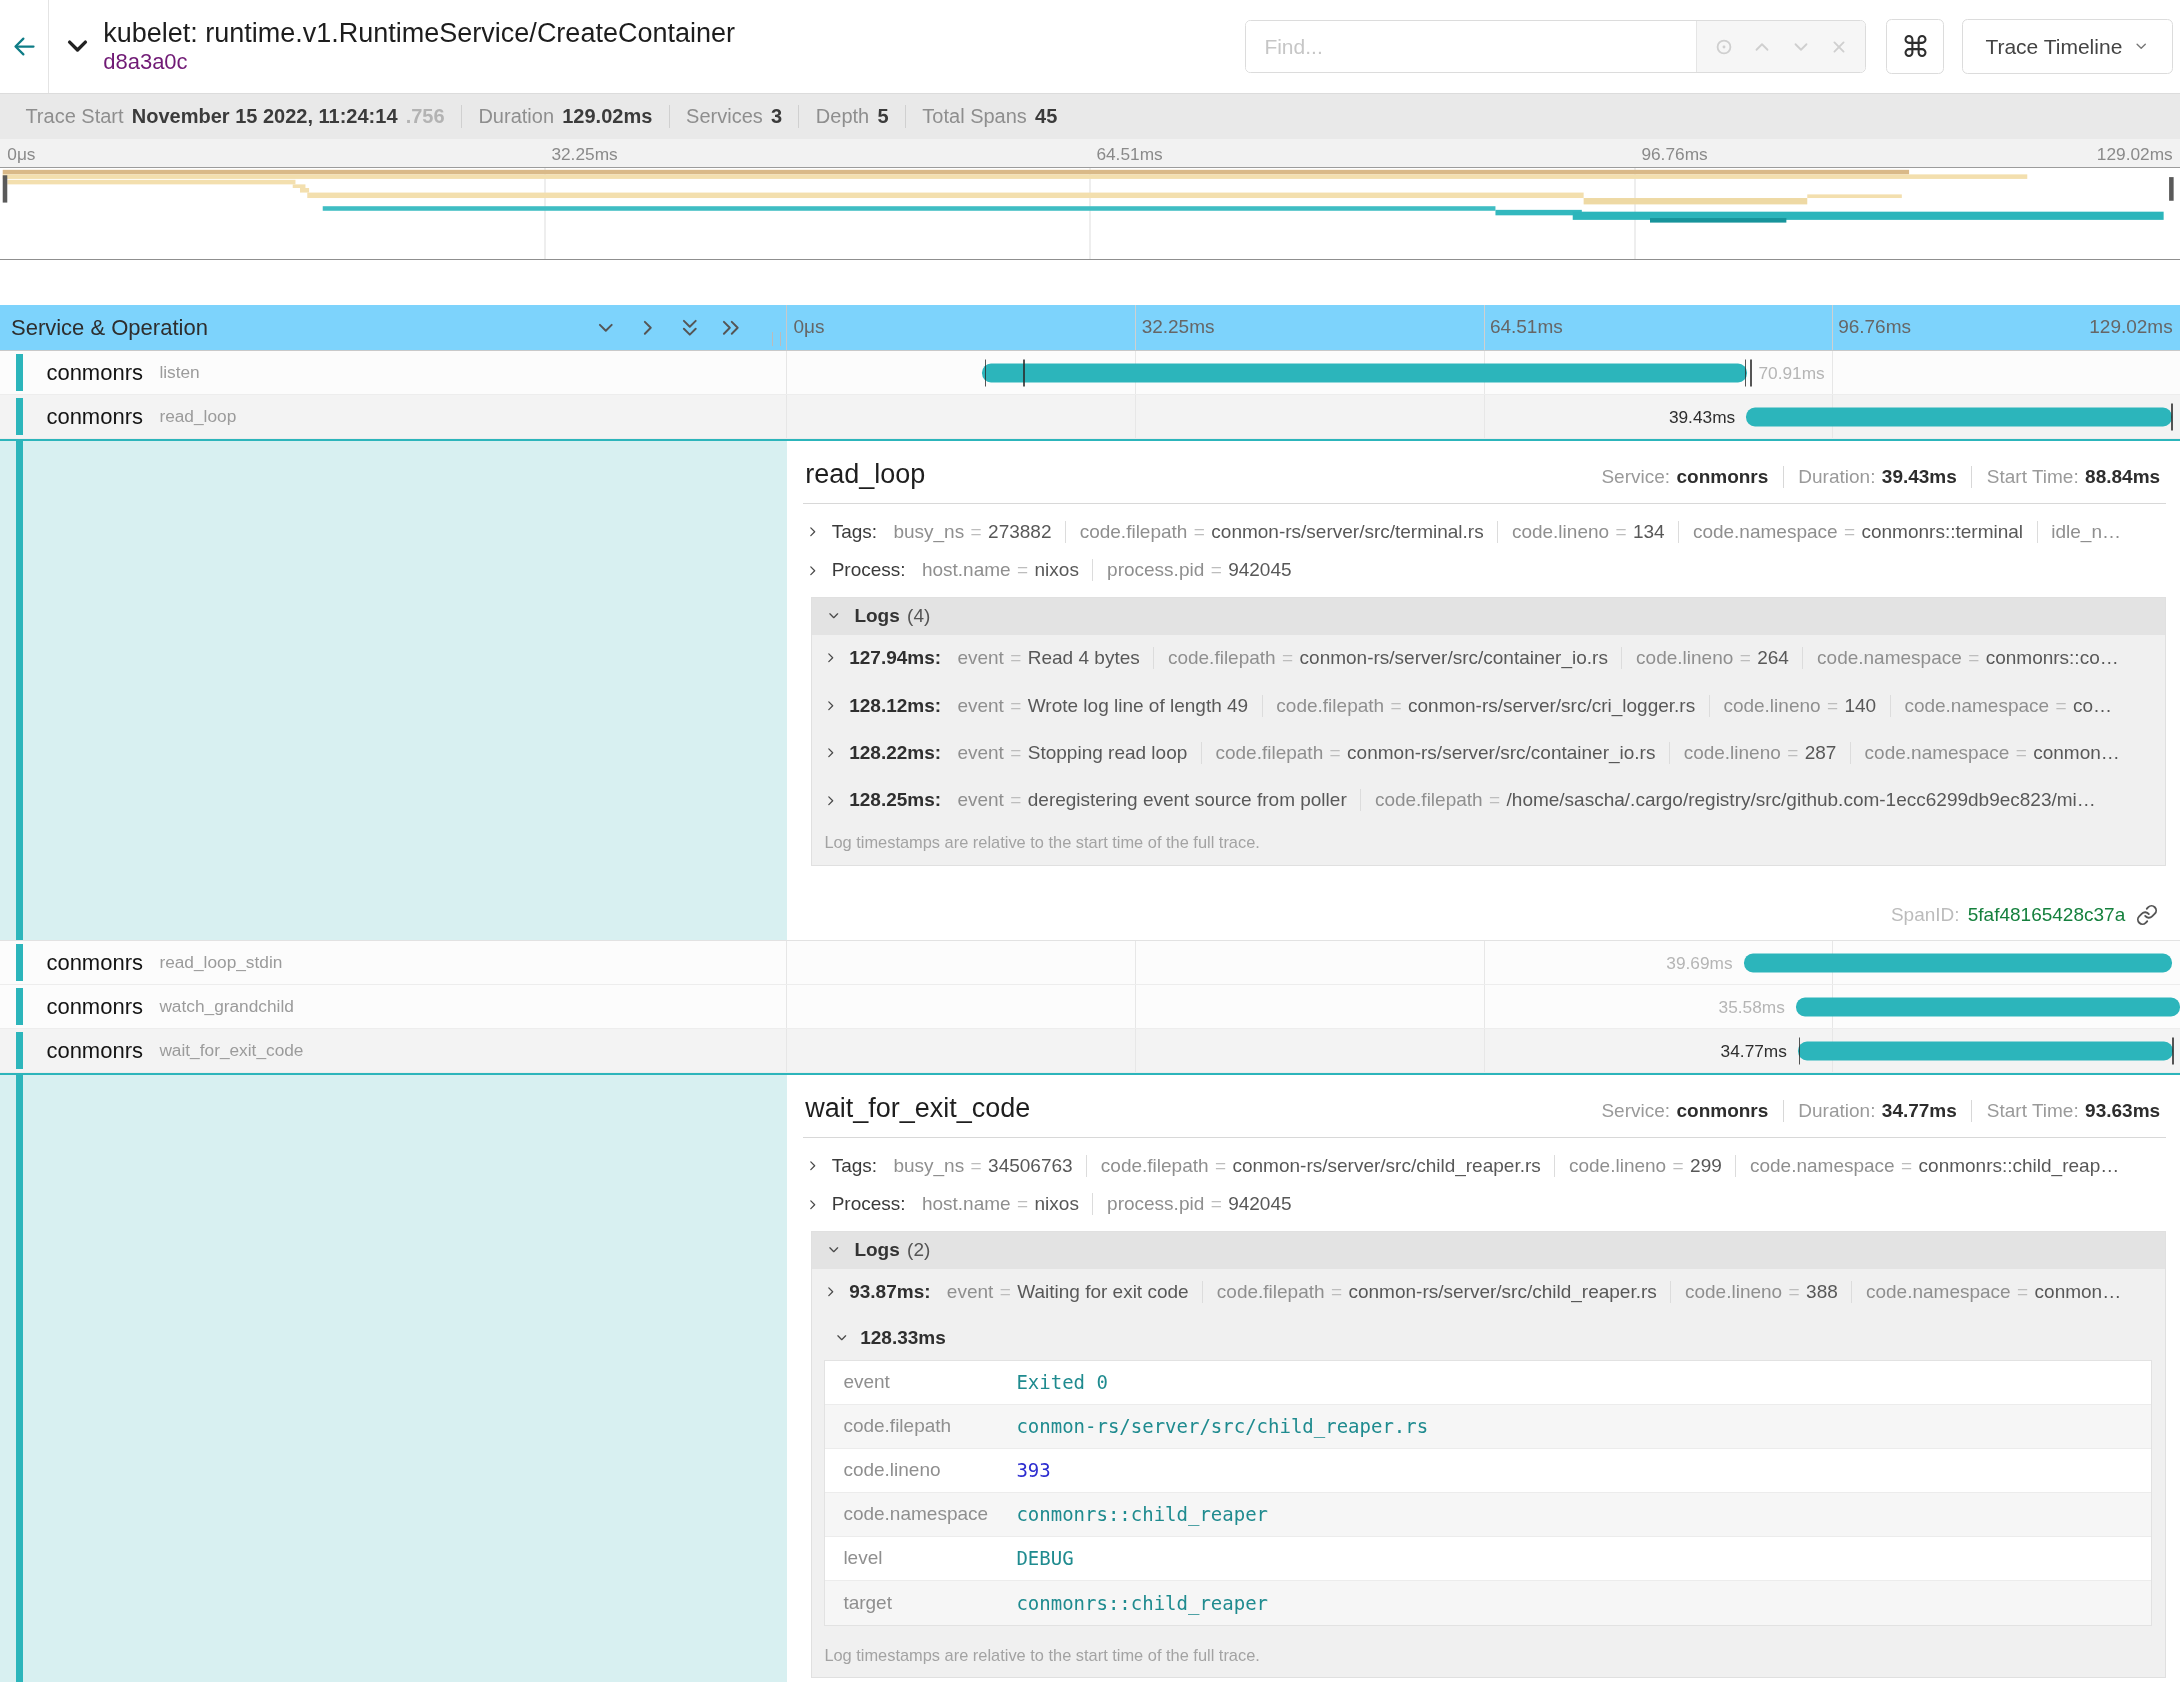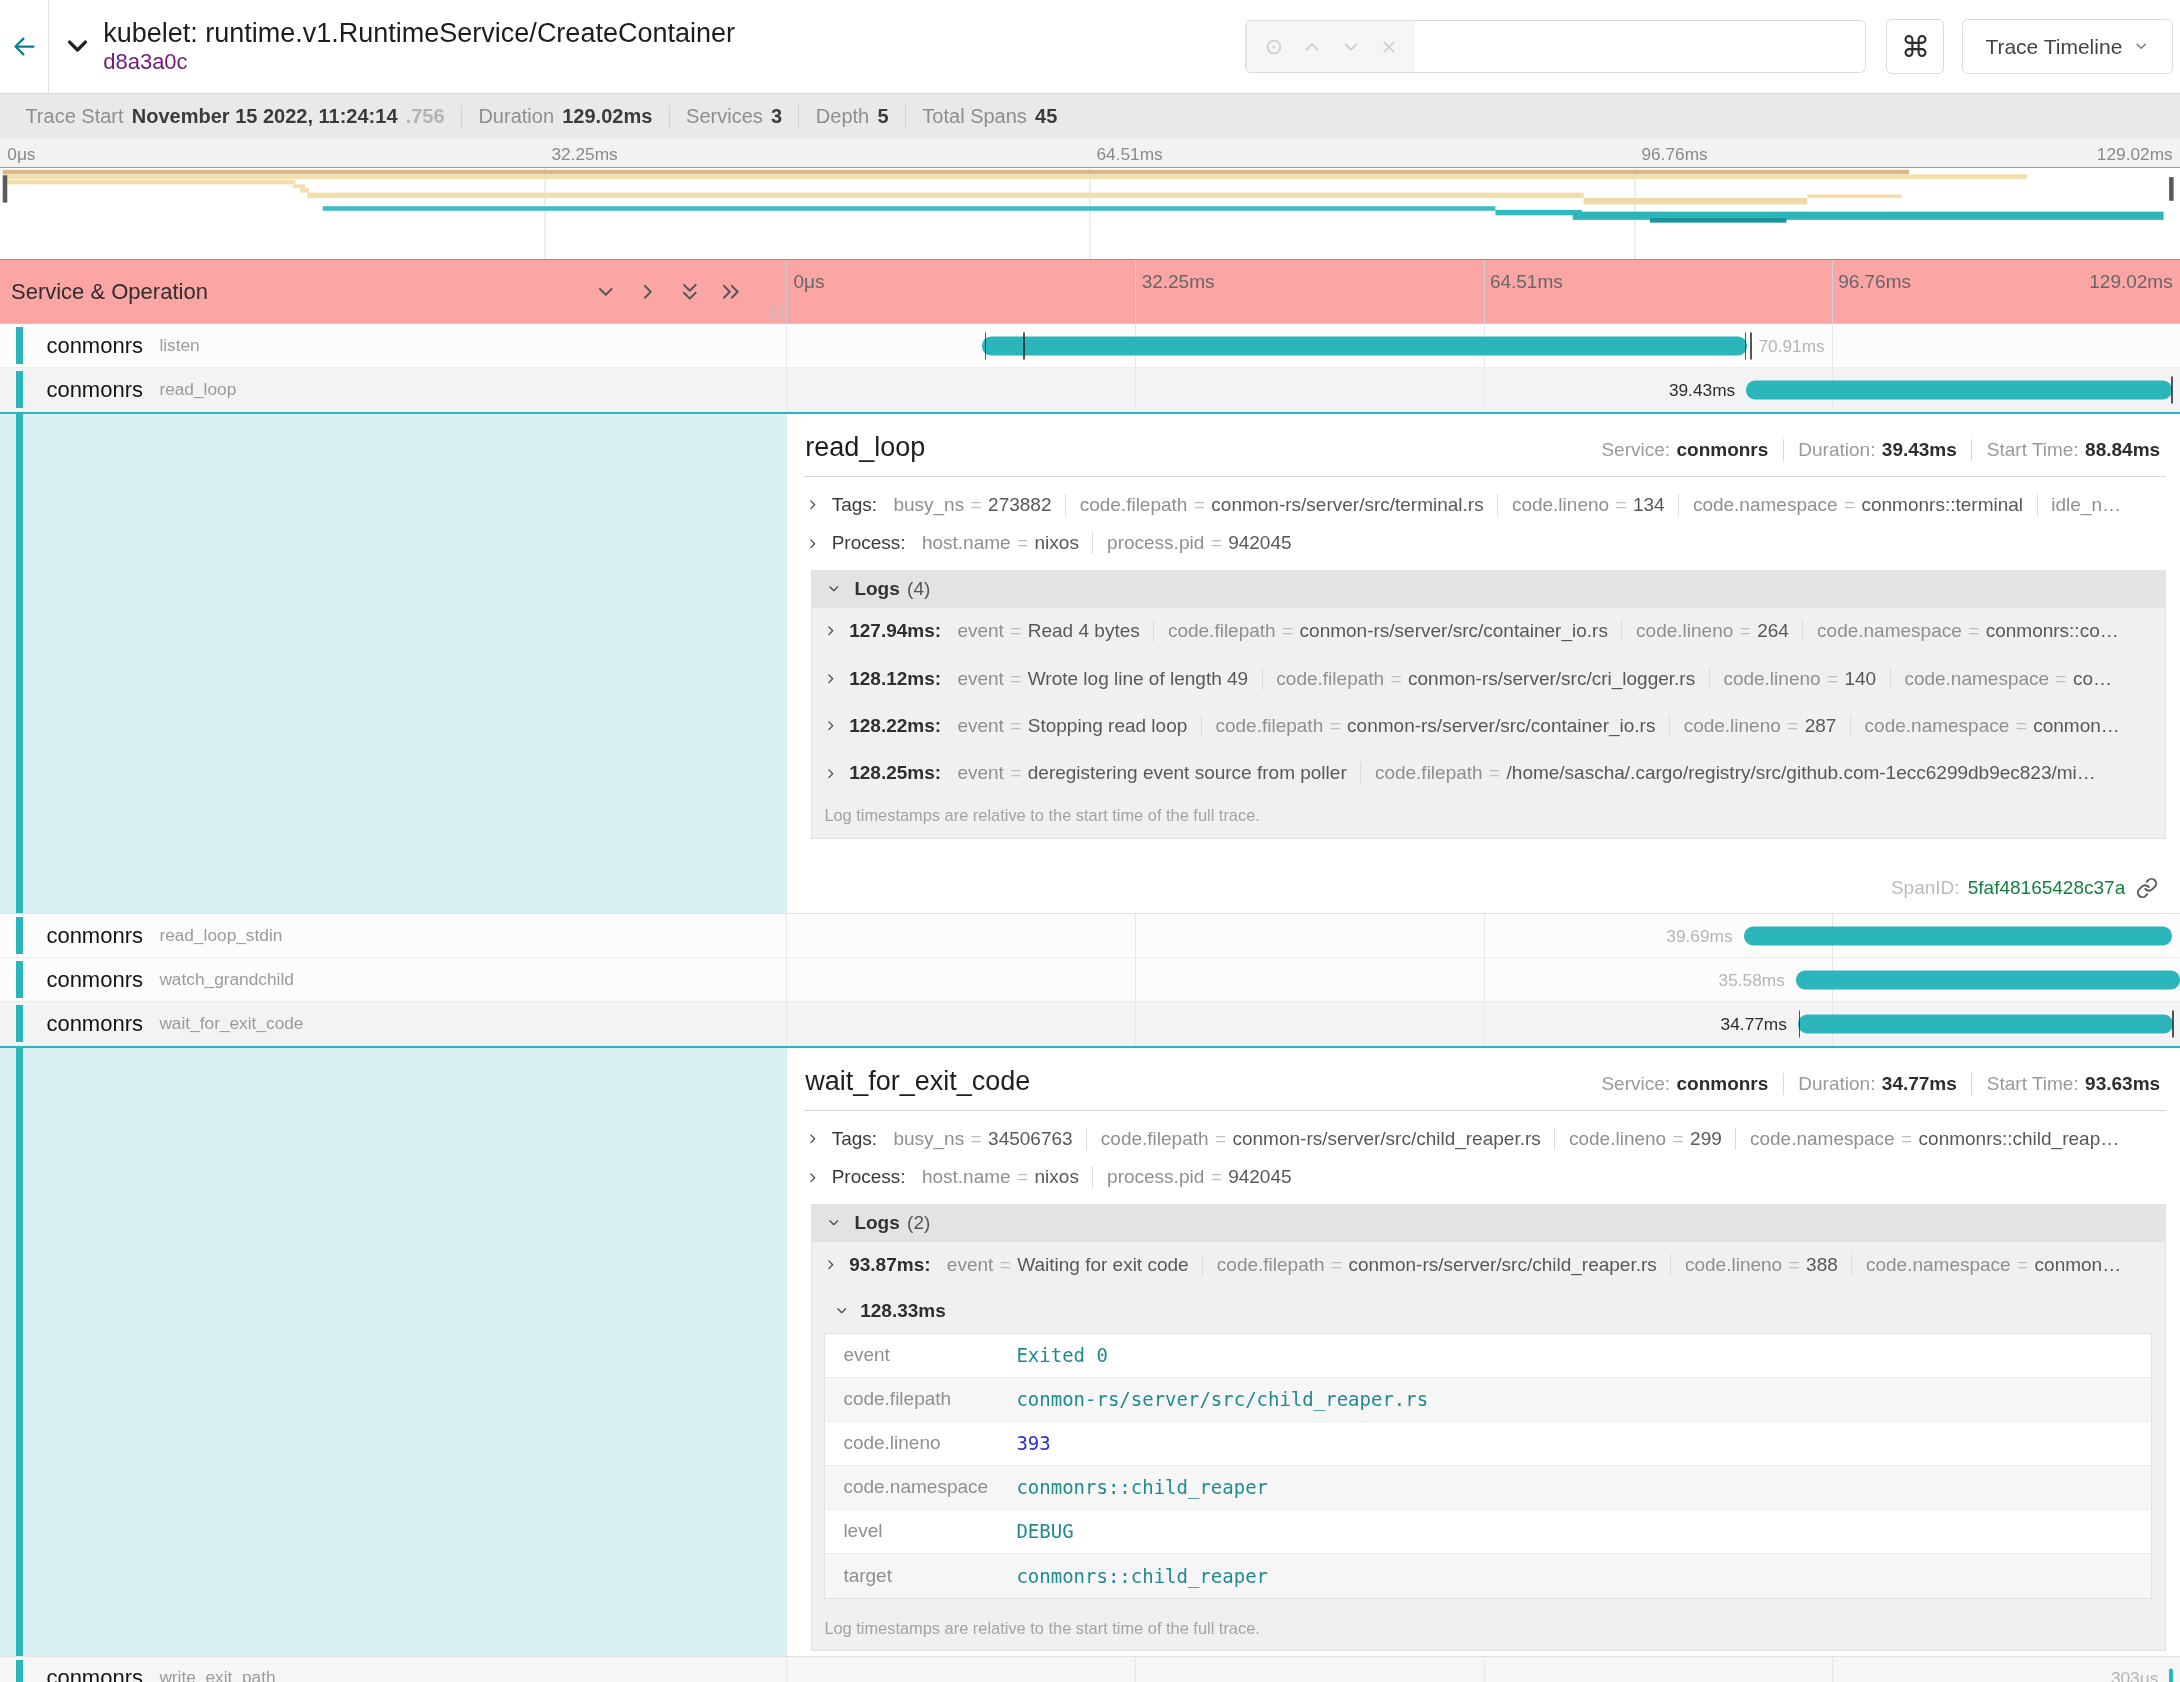--- a/index.html
+++ b/index.html
@@ -38,21 +38,21 @@
   .sum-item b { color:#3b3b3b; margin-left: 8.2px; font-weight:700; }
   .sum-item .suffix { color:#b3b3b3; font-weight:700; }
 
   
   .mm-ticks { height: 28px; background:#f2f2f2; position:relative; font-size:17.3px; color:#8a8a8a; flex:none; }
   .mm-ticks span { position:absolute; top:4.5px; }
   .mm-canvas { height: 93px; position:relative; background:#fff; border-top:0.9px solid #9c9c9c; border-bottom:0.9px solid #8f8f8f; flex:none; cursor:crosshair; }
   .mm-canvas svg { position:absolute; inset:0; width:100%; height:100%; }
 
   
-  .grid-head { height: 64px; display:flex; background:#fca5a5; border-bottom:0.9px solid #c9c9c9; flex:none; }
+  .grid-head { height: 46px; display:flex; background:#7dd3fc; border-bottom:0.9px solid #c9c9c9; flex:none;margin-top:45px; }
   .gh-left { width: 787px; flex:none; display:flex; align-items:center; padding: 0 9px 0 11px; border-right:0.9px solid #c9c9c9; position:relative; }
   .gh-title { font-size: 22px; color:#2e2e2e; }
   .gh-icons { margin-left:auto; display:flex; align-items:center; gap: 16.4px; color:#555; padding-right: 33px; }
   .gh-icons .ghi { width:25.5px; height:25.5px; display:flex; align-items:center; justify-content:center; cursor:pointer; }
   .gh-icons svg { width: 23.6px; height: 23.6px; }
   .gh-grip { position:absolute; right: 5.5px; bottom: 3.6px; width: 9px; height: 14.5px; border-left:1.8px solid #bbb; border-right:1.8px solid #bbb; cursor:col-resize; }
   .gh-right { flex:1; position:relative; font-size:19px; color:#666; }
   .gh-right .tick { position:absolute; top: 11px; padding-left: 6.4px; }
   .gh-right .tick.last { right: 7.3px; padding-left: 0; }
   .gh-right .tline { position:absolute; top:0; bottom:0; width:0.9px; background:#d0d0d0; }
@@ -144,20 +144,21 @@
       <svg class="stroke" viewBox="0 0 24 24" style="stroke-width:3">
           <polyline points="5 9 12 16 19 9"></polyline>
         </svg>
     </div>
     <div class="titles">
       <div class="trace-title">kubelet: runtime.v1.RuntimeService/CreateContainer</div>
       <div class="trace-id">d8a3a0c</div>
     </div>
     <div class="top-controls">
       <div class="find-group">
+        <input type="text" placeholder="Find..." style="">
         <div class="find-icons">
           <span class="fi">
               <svg class="stroke" viewBox="0 0 24 24">
                 <circle cx="12" cy="12" r="7"></circle>
                 <circle cx="12" cy="12" r="1.6" fill="currentColor" stroke="none"></circle>
               </svg>
             </span>
           <span class="fi">
               <svg class="stroke" viewBox="0 0 24 24">
                 <polyline points="6 15 12 9 18 15"></polyline>

